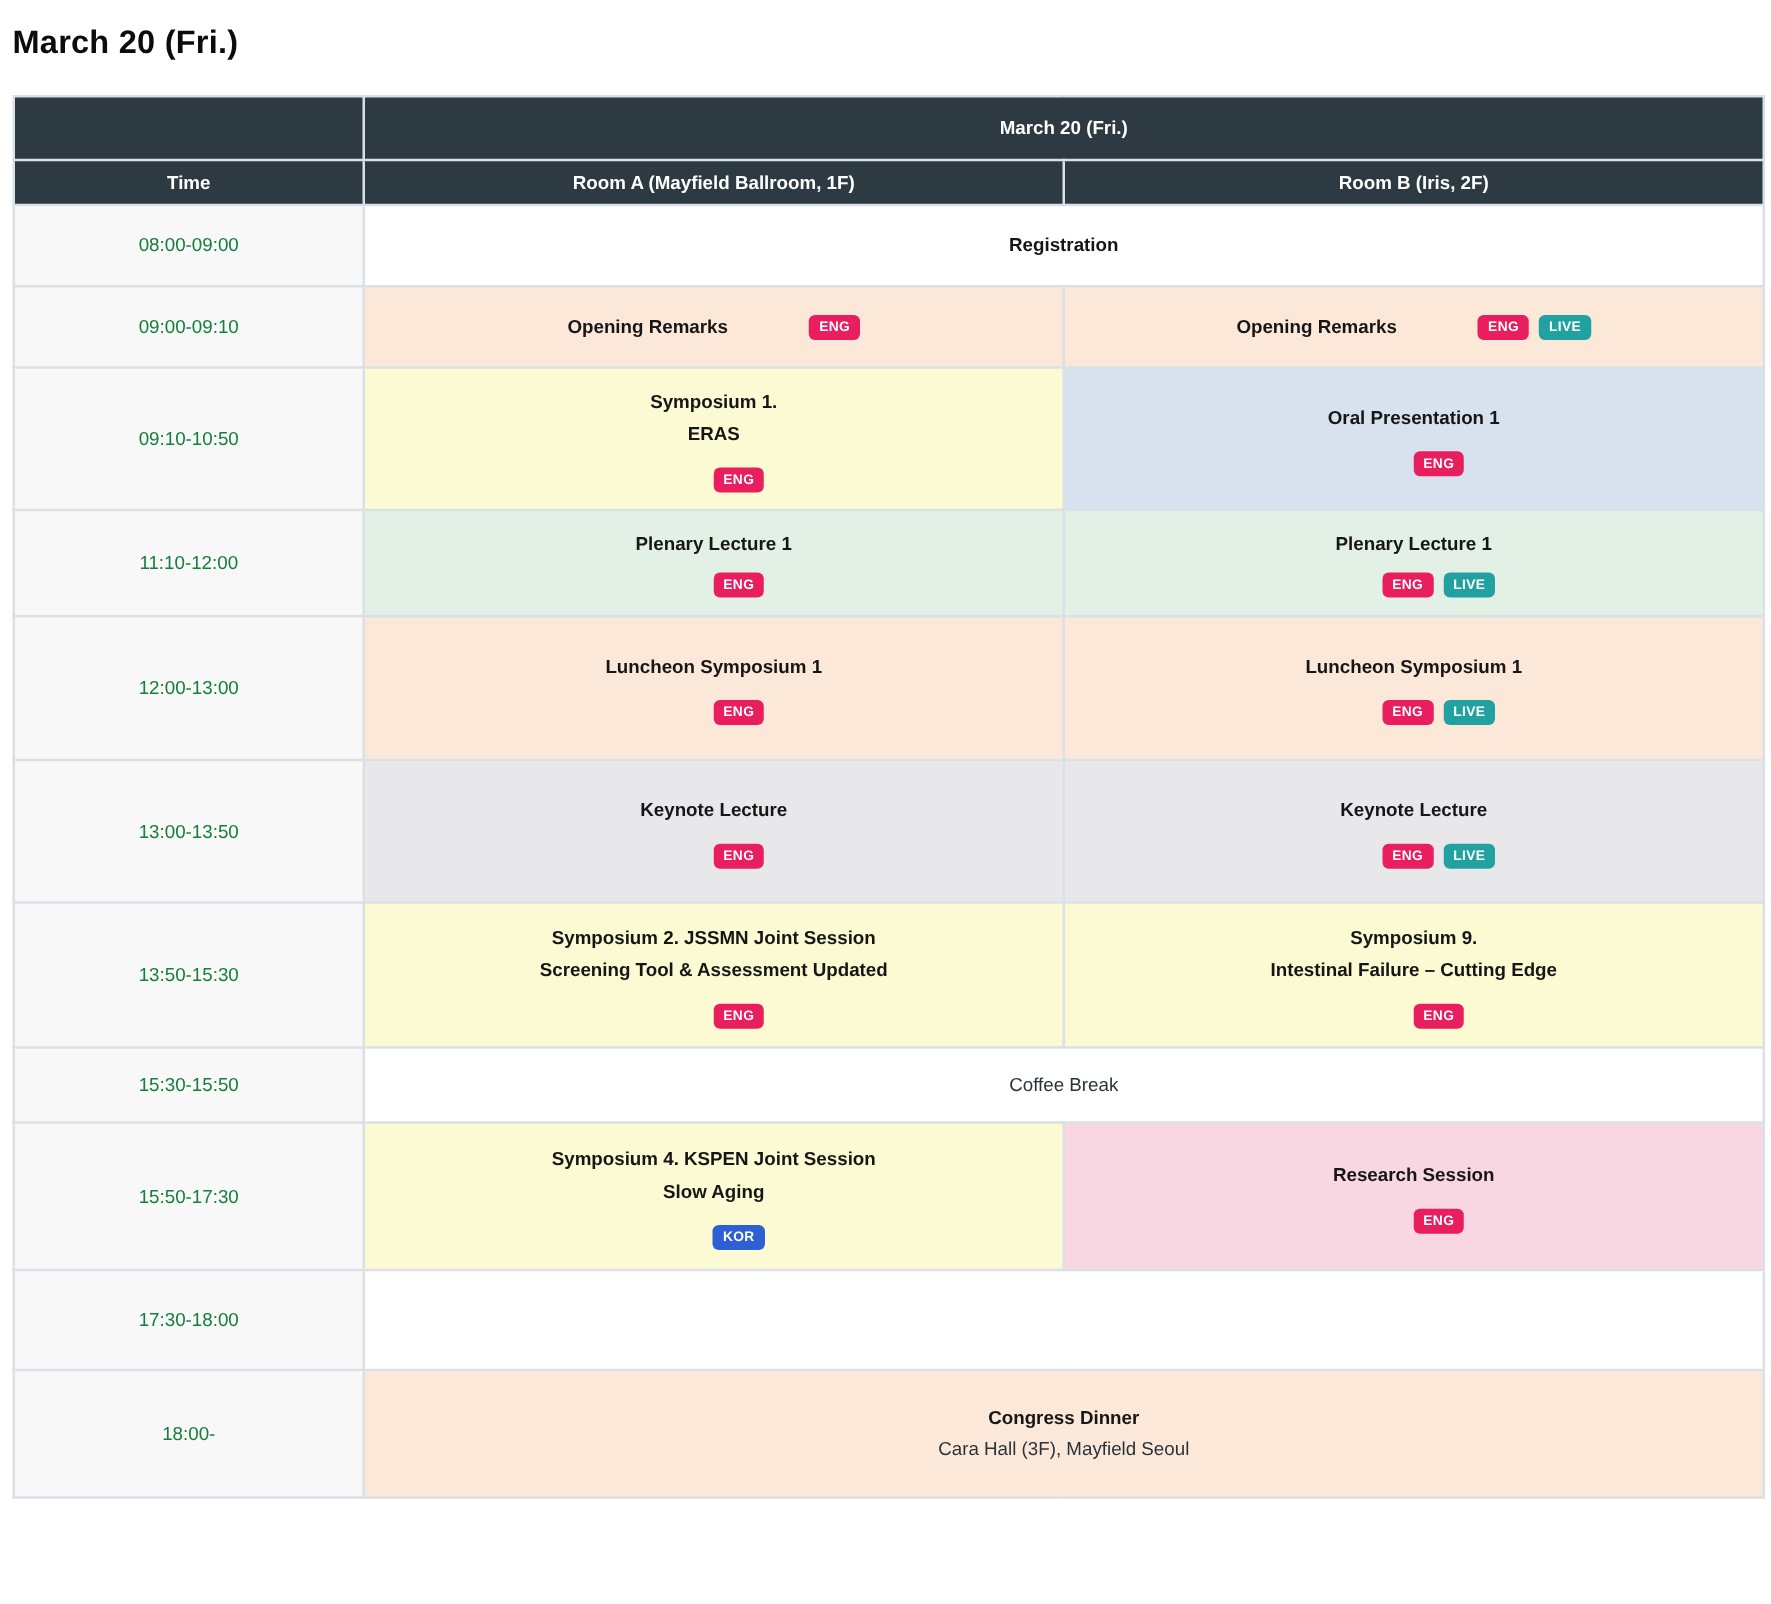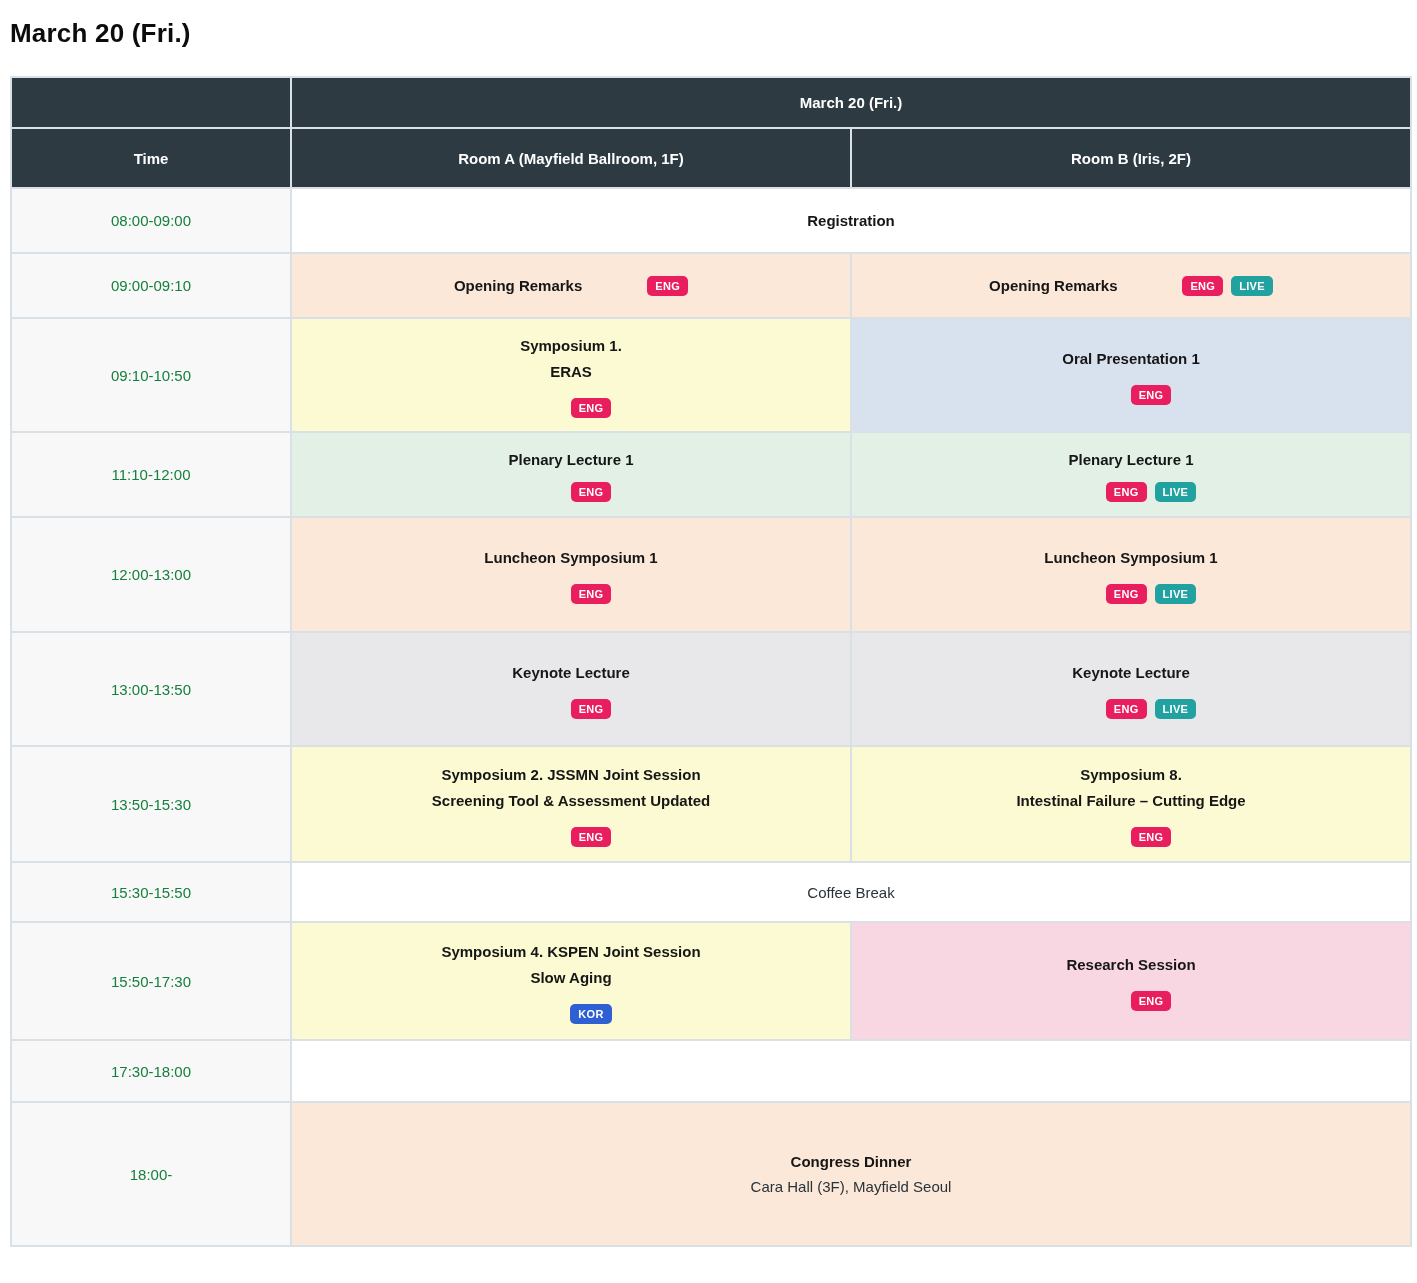--- a/index.html
+++ b/index.html
@@ -92,21 +92,21 @@
       <col style="width:560px">
       <col style="width:560px">
     </colgroup>
 
     <tbody>
         <tr style="height:51px">
       <th class="dark"></th>
       <th class="dark" colspan="2">March 20 (Fri.)</th>
     </tr>
 
-    <tr style="height:60px">
+    <tr style="height:36px">
       <th class="dark">Time</th>
       <th class="dark">Room A (Mayfield Ballroom, 1F)</th>
       <th class="dark">Room B (Iris, 2F)</th>
     </tr>
 
     <tr style="height:65px">
       <td class="time">08:00-09:00</td>
       <td class="cell bg-white" colspan="2">
         <span class="span-text bold">Registration</span>
       </td>
@@ -243,21 +243,21 @@
             <div class="line">Screening Tool &amp; Assessment Updated</div>
           </div>
           <div class="badges">
             <span class="badge eng">ENG</span>
           </div>
         </div>
       </td>
       <td class="cell bg-yellow">
         <div class="cell-inner">
           <div class="lines">
-            <div class="line">Symposium 8.</div>
+            <div class="line">Symposium 9.</div>
             <div class="line">Intestinal Failure – Cutting Edge</div>
           </div>
           <div class="badges">
             <span class="badge eng">ENG</span>
           </div>
         </div>
       </td>
     </tr>
 
     <tr style="height:60px">
@@ -285,28 +285,28 @@
           <div class="lines">
             <div class="line">Research Session</div>
           </div>
           <div class="badges">
             <span class="badge eng">ENG</span>
           </div>
         </div>
       </td>
     </tr>
 
-    <tr style="height:62px">
+    <tr style="height:80px">
       <td class="time">17:30-18:00</td>
       <td class="cell bg-white" colspan="2">
         <span class="span-text"></span>
       </td>
     </tr>
 
-    <tr style="height:144px">
+    <tr style="height:102px">
       <td class="time">18:00-</td>
       <td class="cell bg-peach" colspan="2">
         <div class="span-text bold" style="line-height:25px;">Congress Dinner</div>
         <div class="sub-line">Cara Hall (3F), Mayfield Seoul</div>
       </td>
     </tr>
 
   </tbody>
     </table>
 </div>

